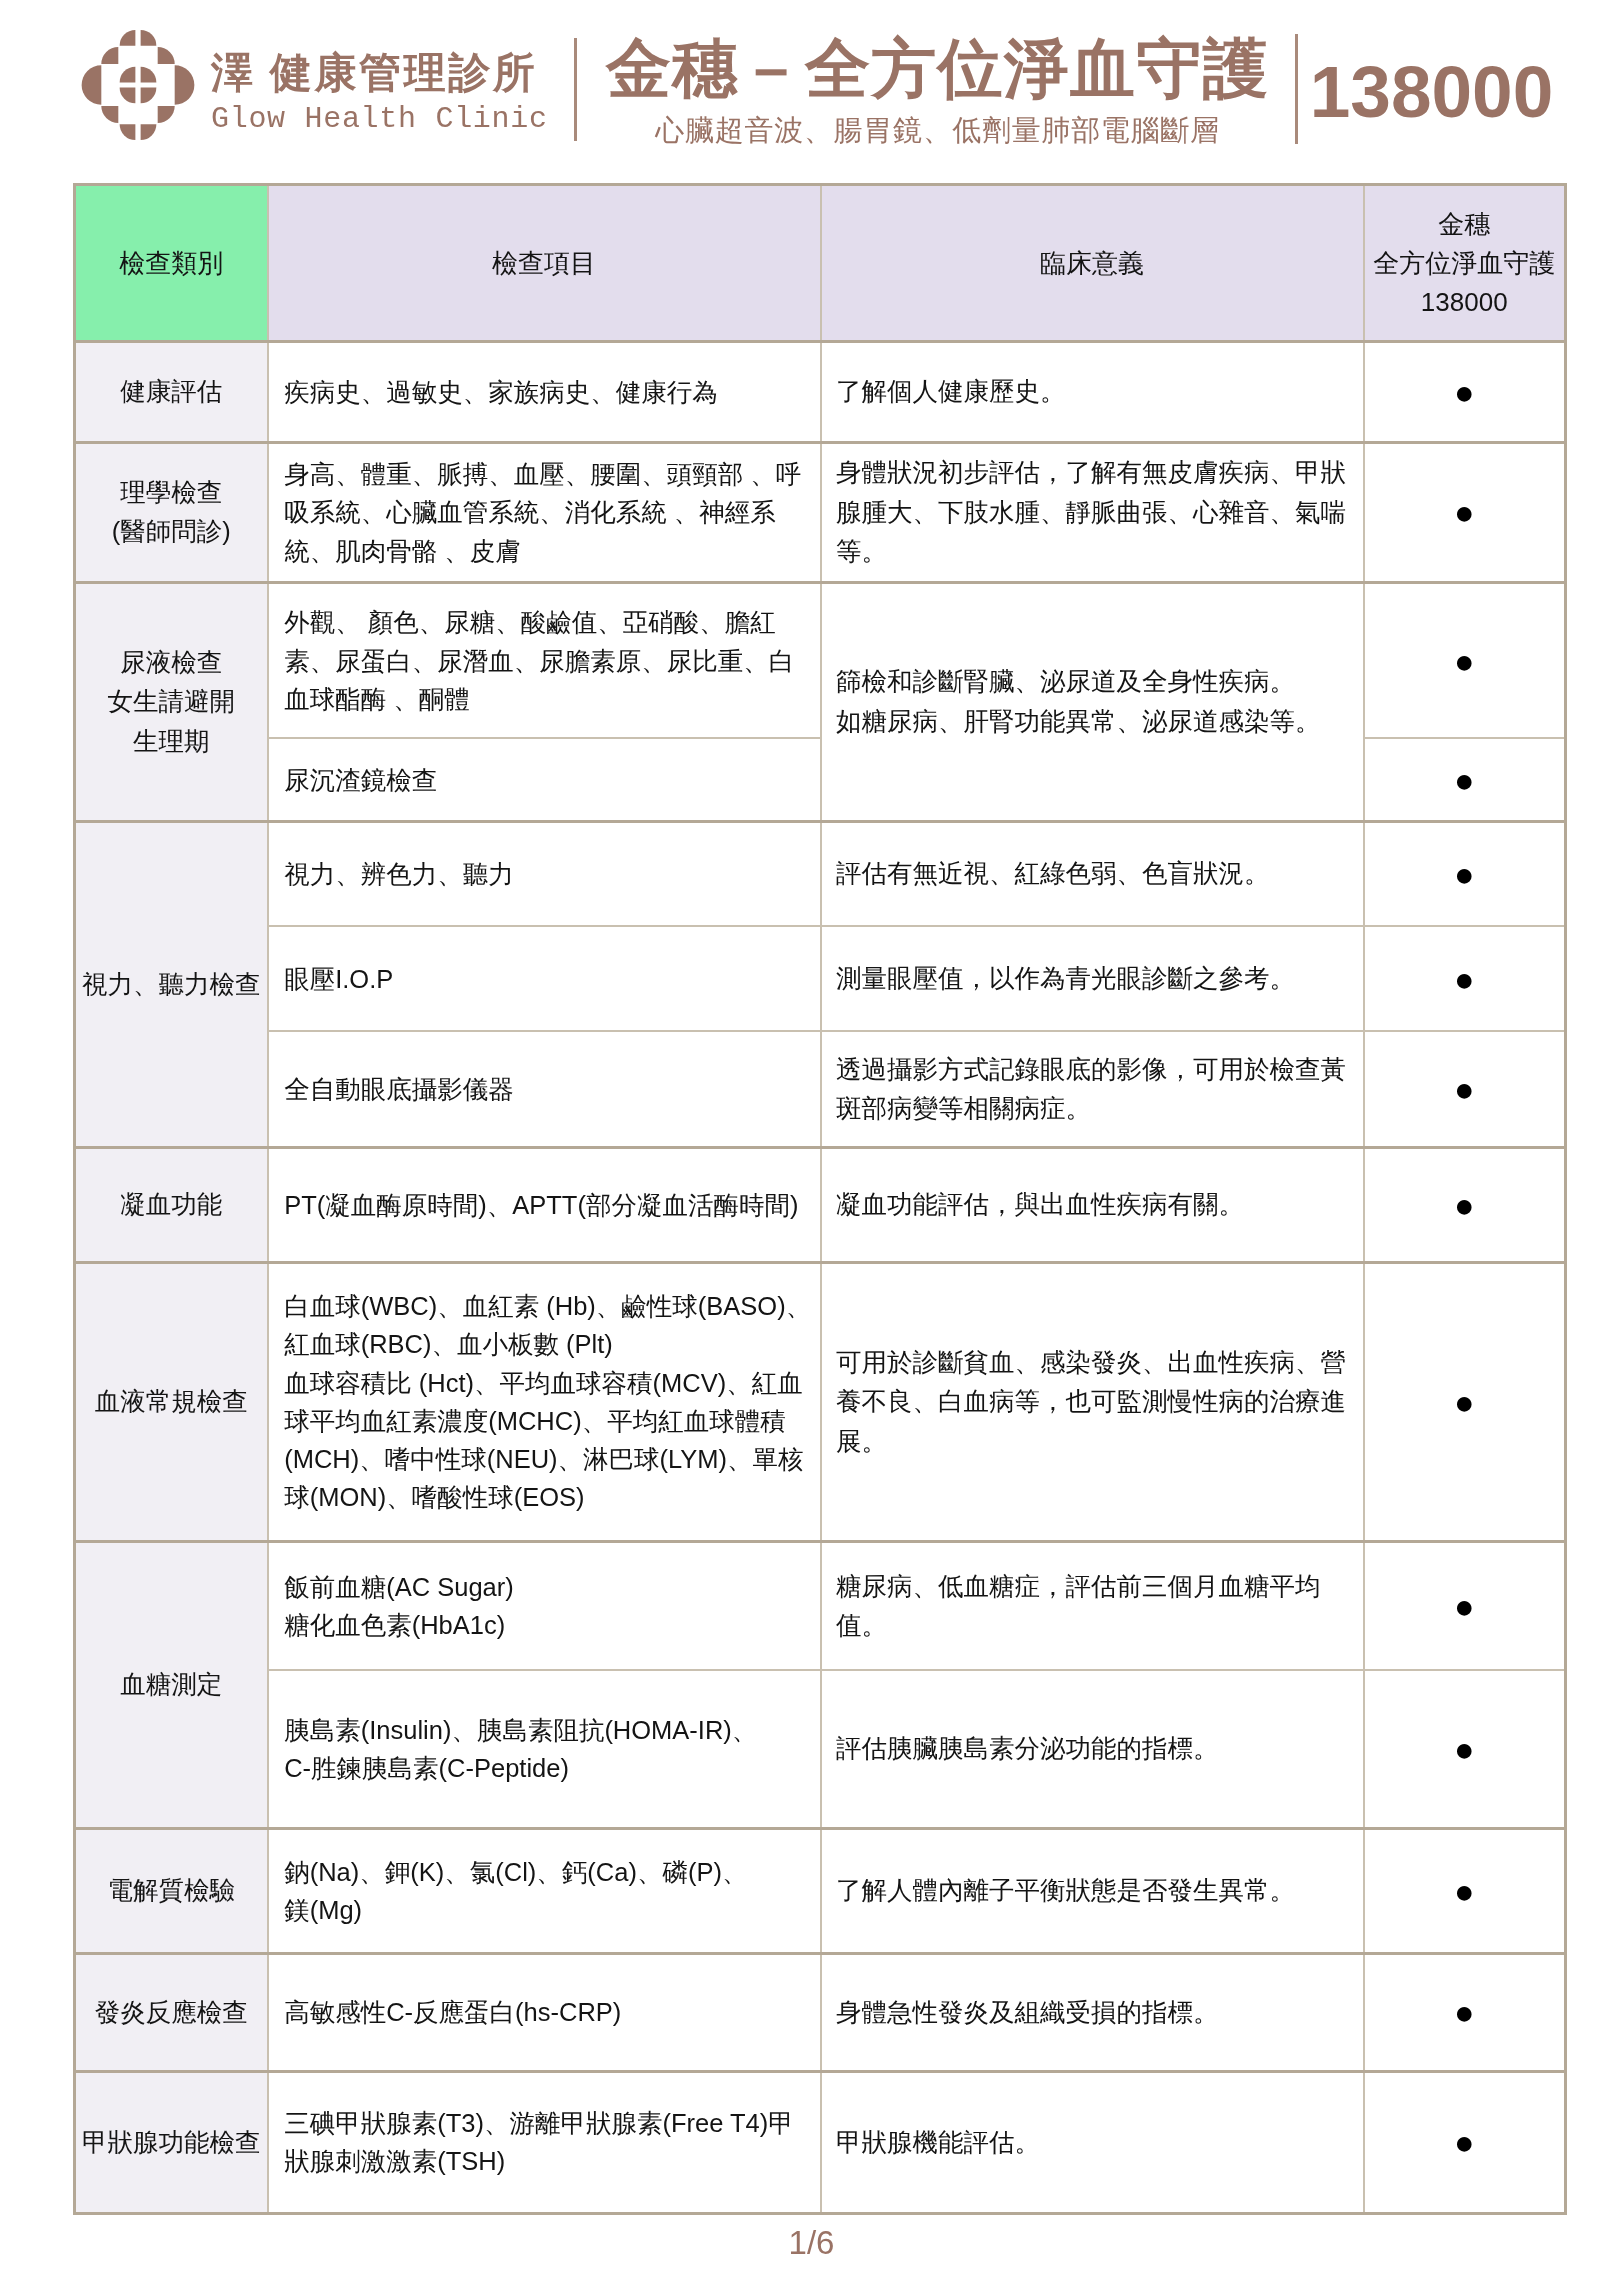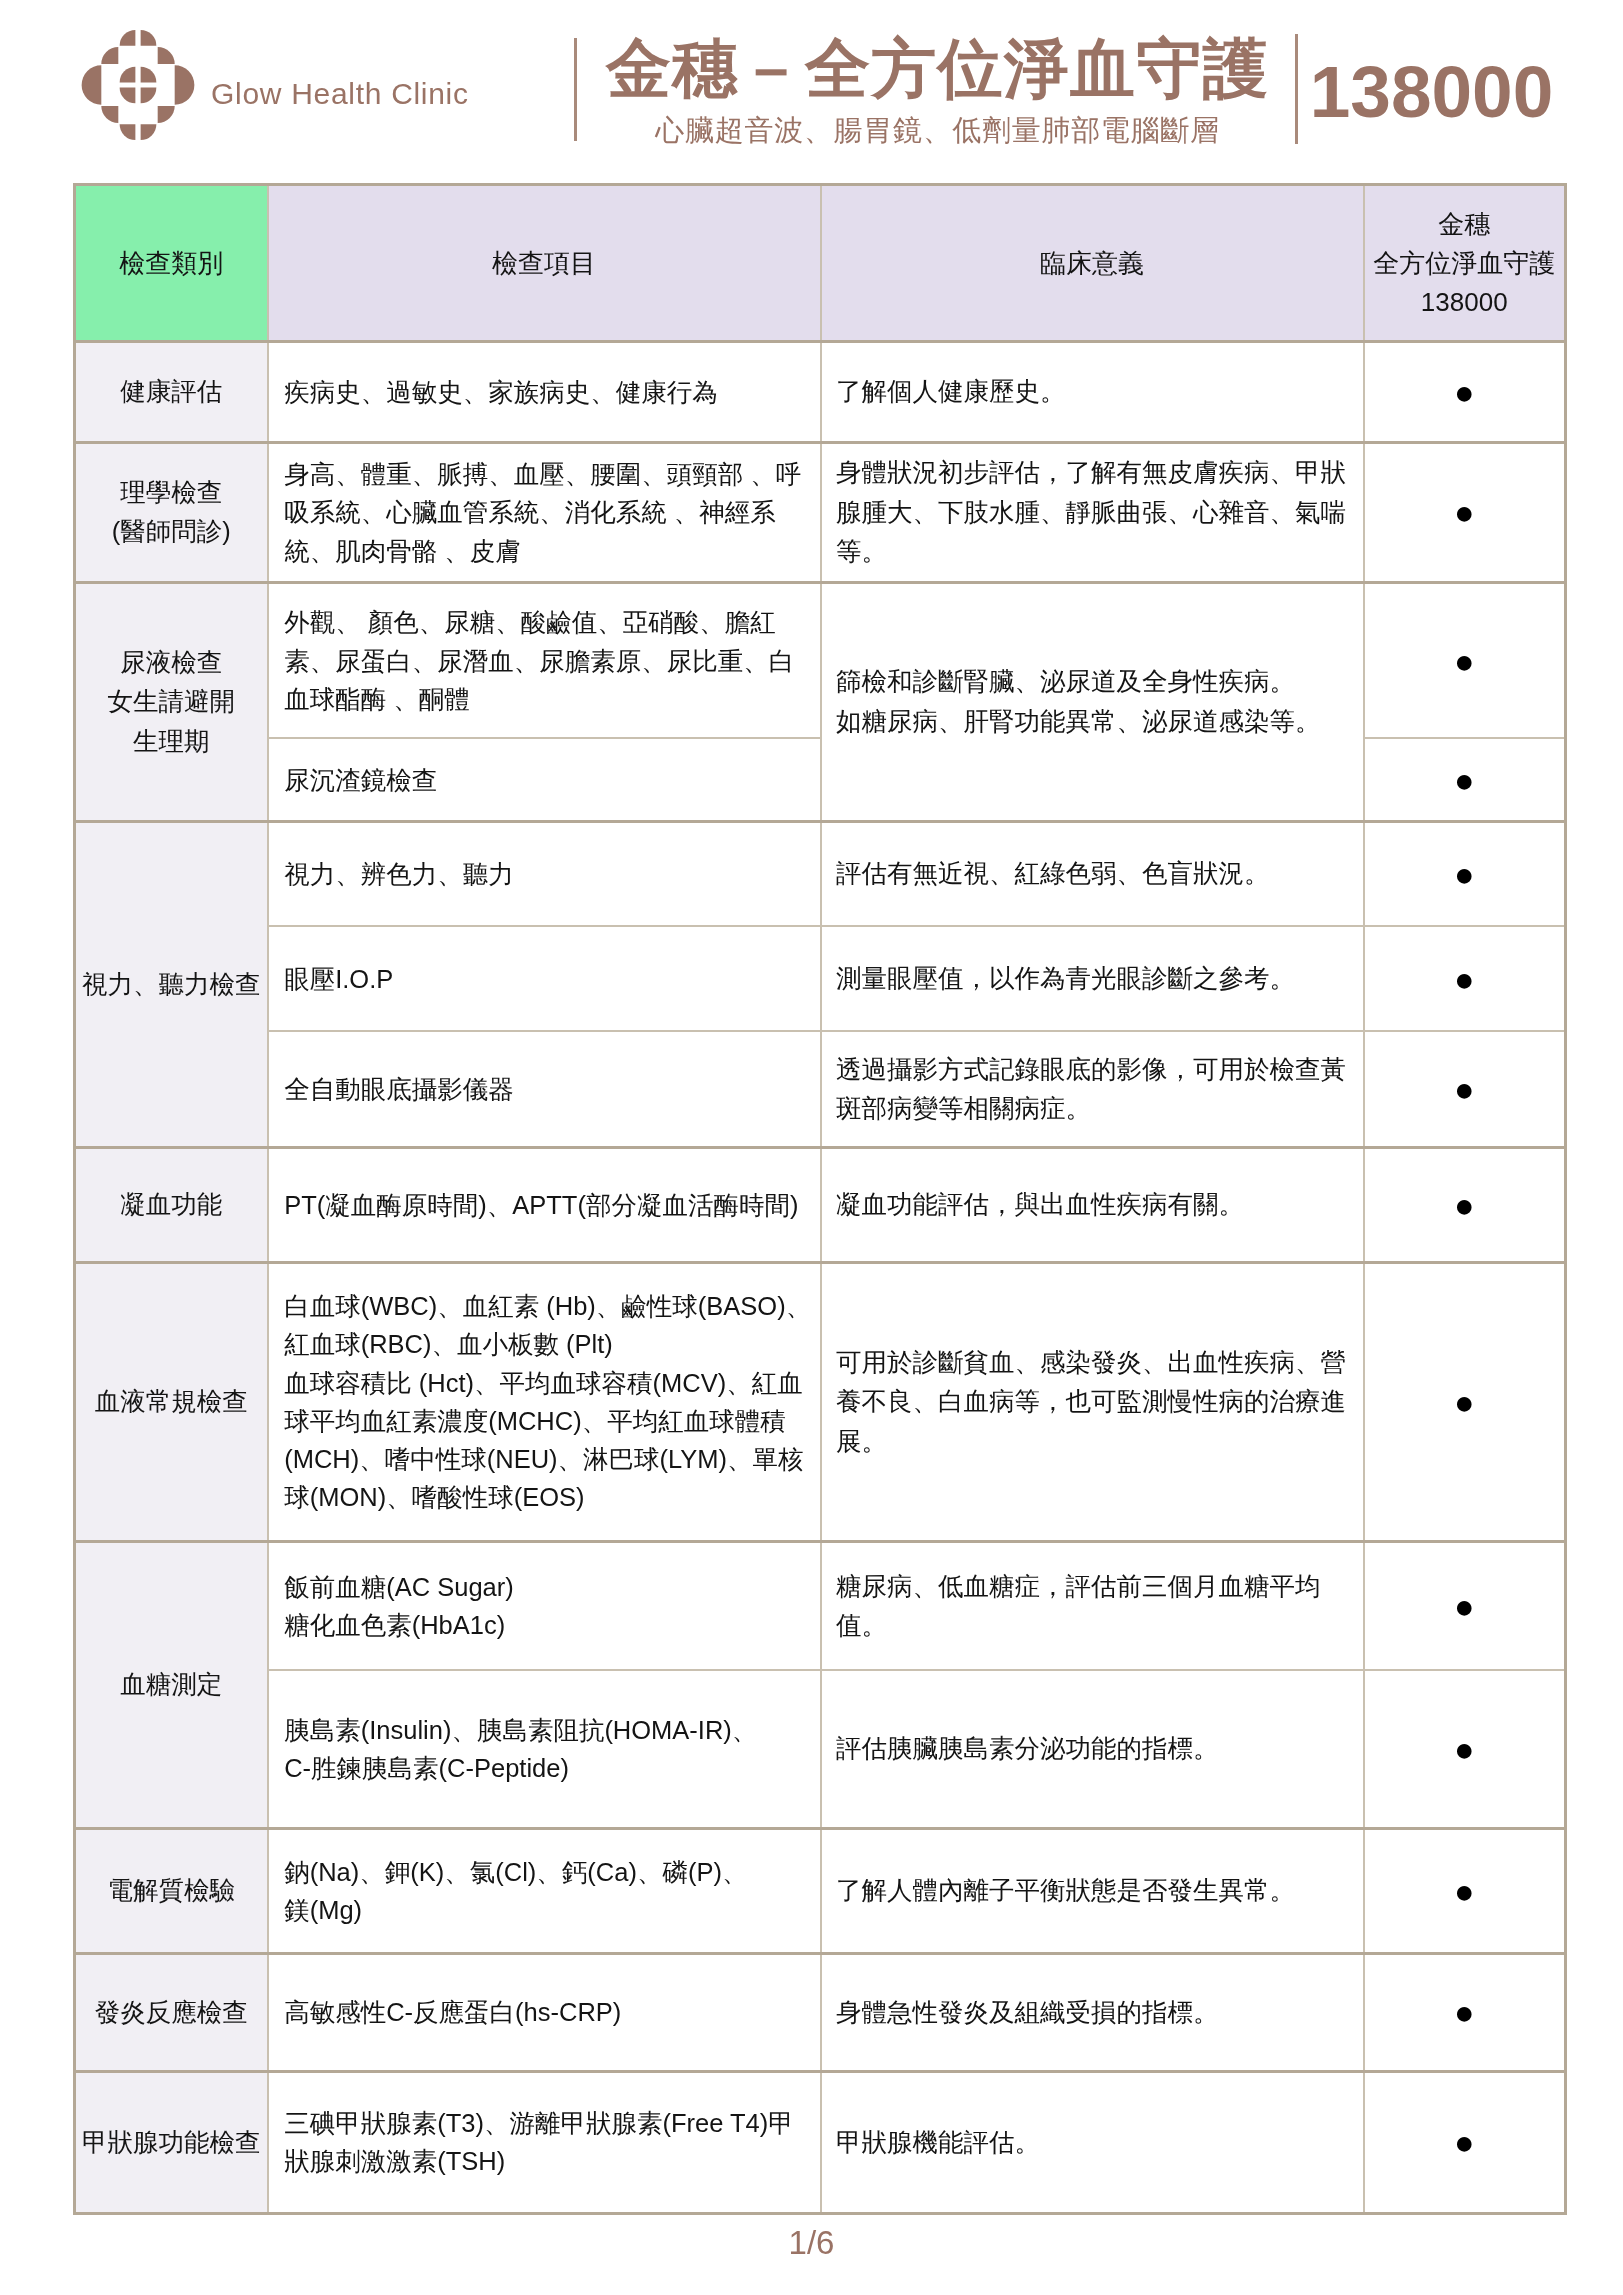--- a/index.html
+++ b/index.html
@@ -10,21 +10,21 @@
     font-family:"Liberation Sans","DejaVu Sans",sans-serif;
     color:#141414;
     overflow:hidden;
   }
   
   .hdr{position:absolute;left:74px;top:18.3px;width:1485px;height:147px;}
   .logo{position:absolute;left:5.2px;top:7.9px;width:118px;height:118px;}
   .clinic-names{position:absolute;left:137px;top:14.4px;width:366px;height:118px;
     display:flex;flex-direction:column;justify-content:center;}
   .clinic-zh{font-size:42px;font-weight:600;color:#9a7365;letter-spacing:2.6px;line-height:1.2;}
-  .clinic-en{font-size:30px;font-weight:400;color:#9a7365;letter-spacing:0.7px;margin-top:3.9px;}
+  .clinic-en{font-size:30px;font-weight:400;color:#9a7365;letter-spacing:0.7px;margin-top:3.9px;font-family:Liberation Mono, monospace;}
   .vrule{position:absolute;width:2.6px;background:#a98a7b;}
   .vrule1{left:500px;top:19.6px;height:103px;}
   .vrule2{left:1221px;top:15.7px;height:110px;}
   .pkg-block{position:absolute;left:517px;top:6.5px;width:693px;height:134px;
     display:flex;flex-direction:column;align-items:center;justify-content:center;}
   .pkg-title{font-size:65px;font-weight:700;color:#9a7365;letter-spacing:1.3px;line-height:1.1;white-space:nowrap;}
   .pkg-sub{font-size:29px;font-weight:400;color:#9a7365;margin-top:6.5px;letter-spacing:0.7px;white-space:nowrap;text-align:center;}
   .price{position:absolute;left:1230px;top:0;width:255px;height:147px;
     display:flex;align-items:center;justify-content:center;
     font-size:73px;font-weight:700;color:#9a7365;}
@@ -73,20 +73,21 @@
         <path d="M86,150 L86,174 A24,24 0 0 1 62,150 Z"></path>
         <path d="M86,94 L86,118 A24,24 0 0 1 62,94 Z"></path>
 
         <path d="M146,90 L176,90 A30,30 0 0 1 146,120 Z"></path>
         <path d="M120,122 L146,122 A26,26 0 0 1 120,148 Z"></path>
         <path d="M94,150 L118,150 A24,24 0 0 1 94,174 Z"></path>
         <path d="M94,94 L118,94 A24,24 0 0 1 94,118 Z"></path>
       </g>
     </svg>
     <div class="clinic-names">
+      <div class="clinic-zh">澤 健康管理診所</div>
       <div class="clinic-en">Glow Health Clinic</div>
     </div>
     <div class="vrule vrule1"></div>
     <div class="pkg-block">
       <div class="pkg-title">金穗－全方位淨血守護</div>
       <div class="pkg-sub">心臟超音波、腸胃鏡、低劑量肺部電腦斷層</div>
     </div>
     <div class="vrule vrule2"></div>
     <div class="price">138000</div>
   </div>

